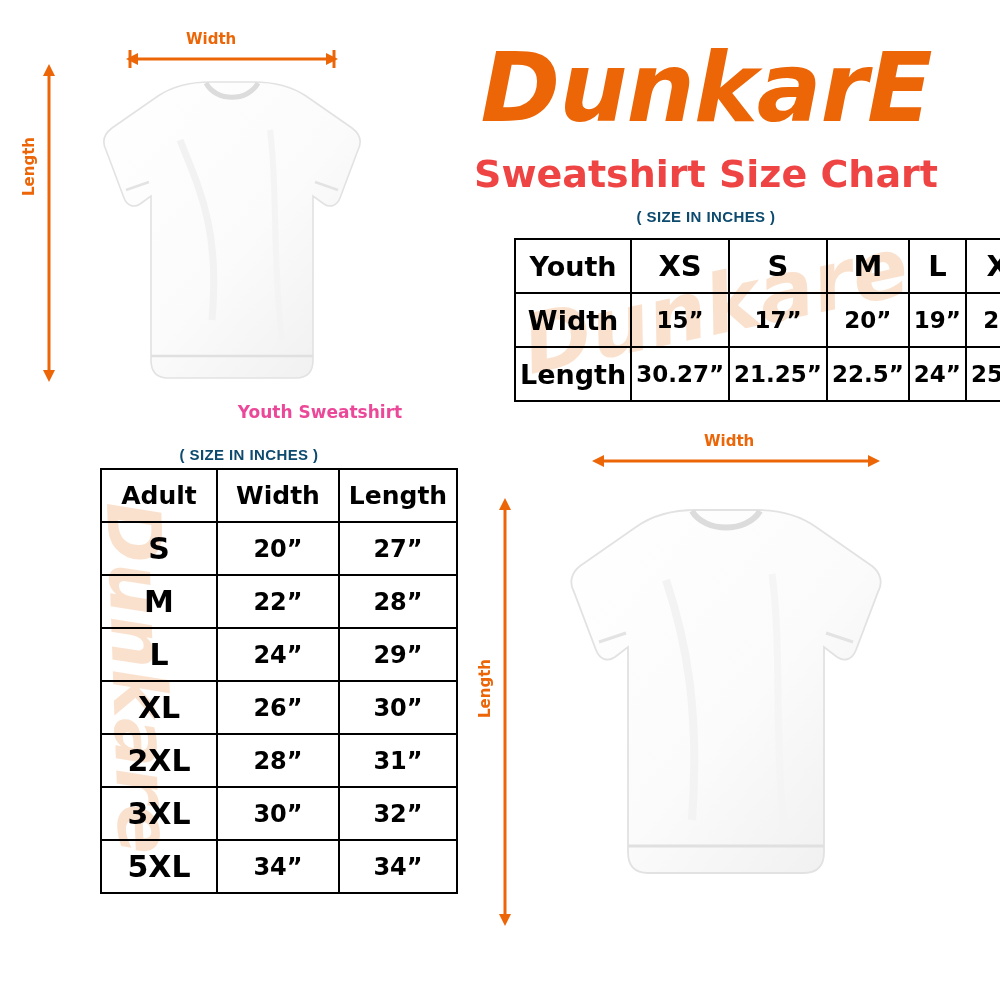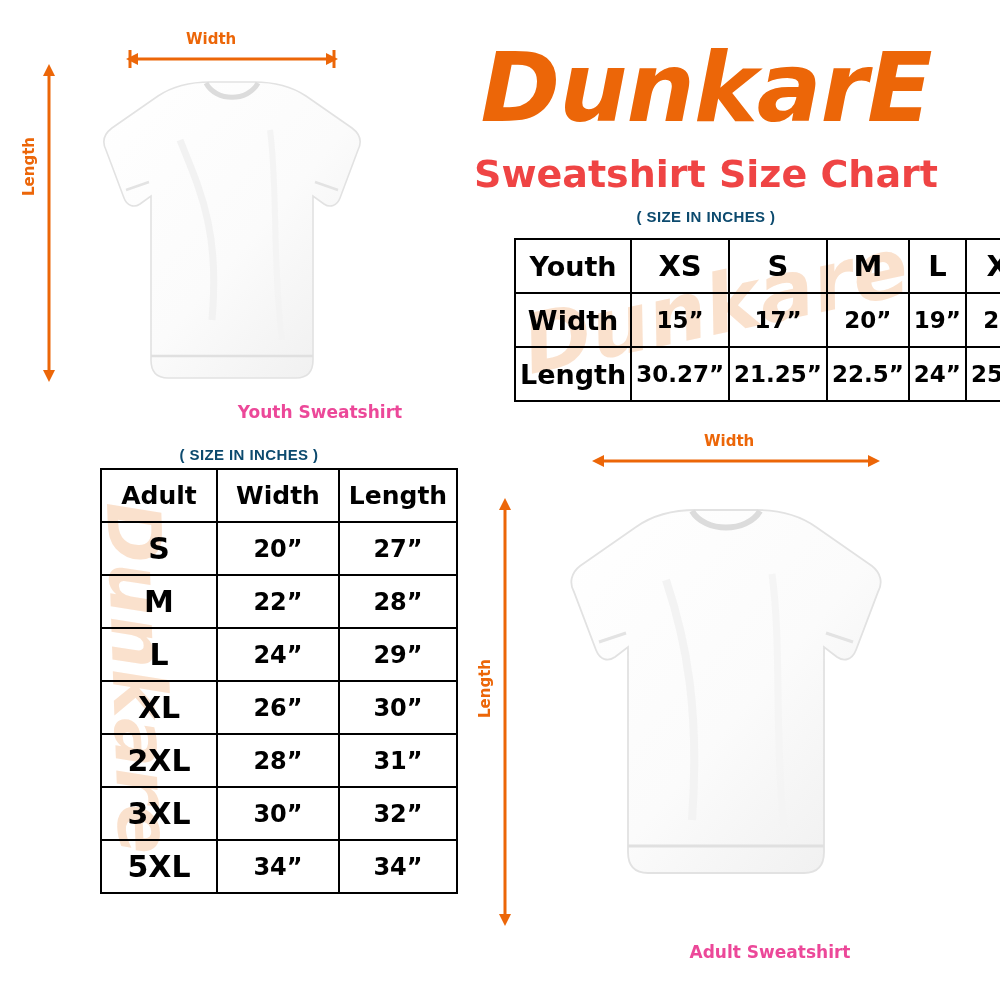--- a/index.html
+++ b/index.html
@@ -362,15 +362,14 @@
   </svg>
   <div class="meas-label" style="left:704px; top:432px;">Width</div>
 
   <svg class="arrow-v" style="left:496px; top:498px; width:18px; height:428px;">
     <line x1="9" y1="4" x2="9" y2="424" stroke="#ec6608" stroke-width="3"></line>
     <polygon points="9,0 3,12 15,12" fill="#ec6608"></polygon>
     <polygon points="9,428 3,416 15,416" fill="#ec6608"></polygon>
   </svg>
   <div class="meas-label" style="left:476px; top:718px; transform:rotate(-90deg); transform-origin:left top;">Length</div>
 
-  <div id="adult-label" class="garment-label">Adult Sweatshirt</div>
 
 </div>
 
 </body></html>

